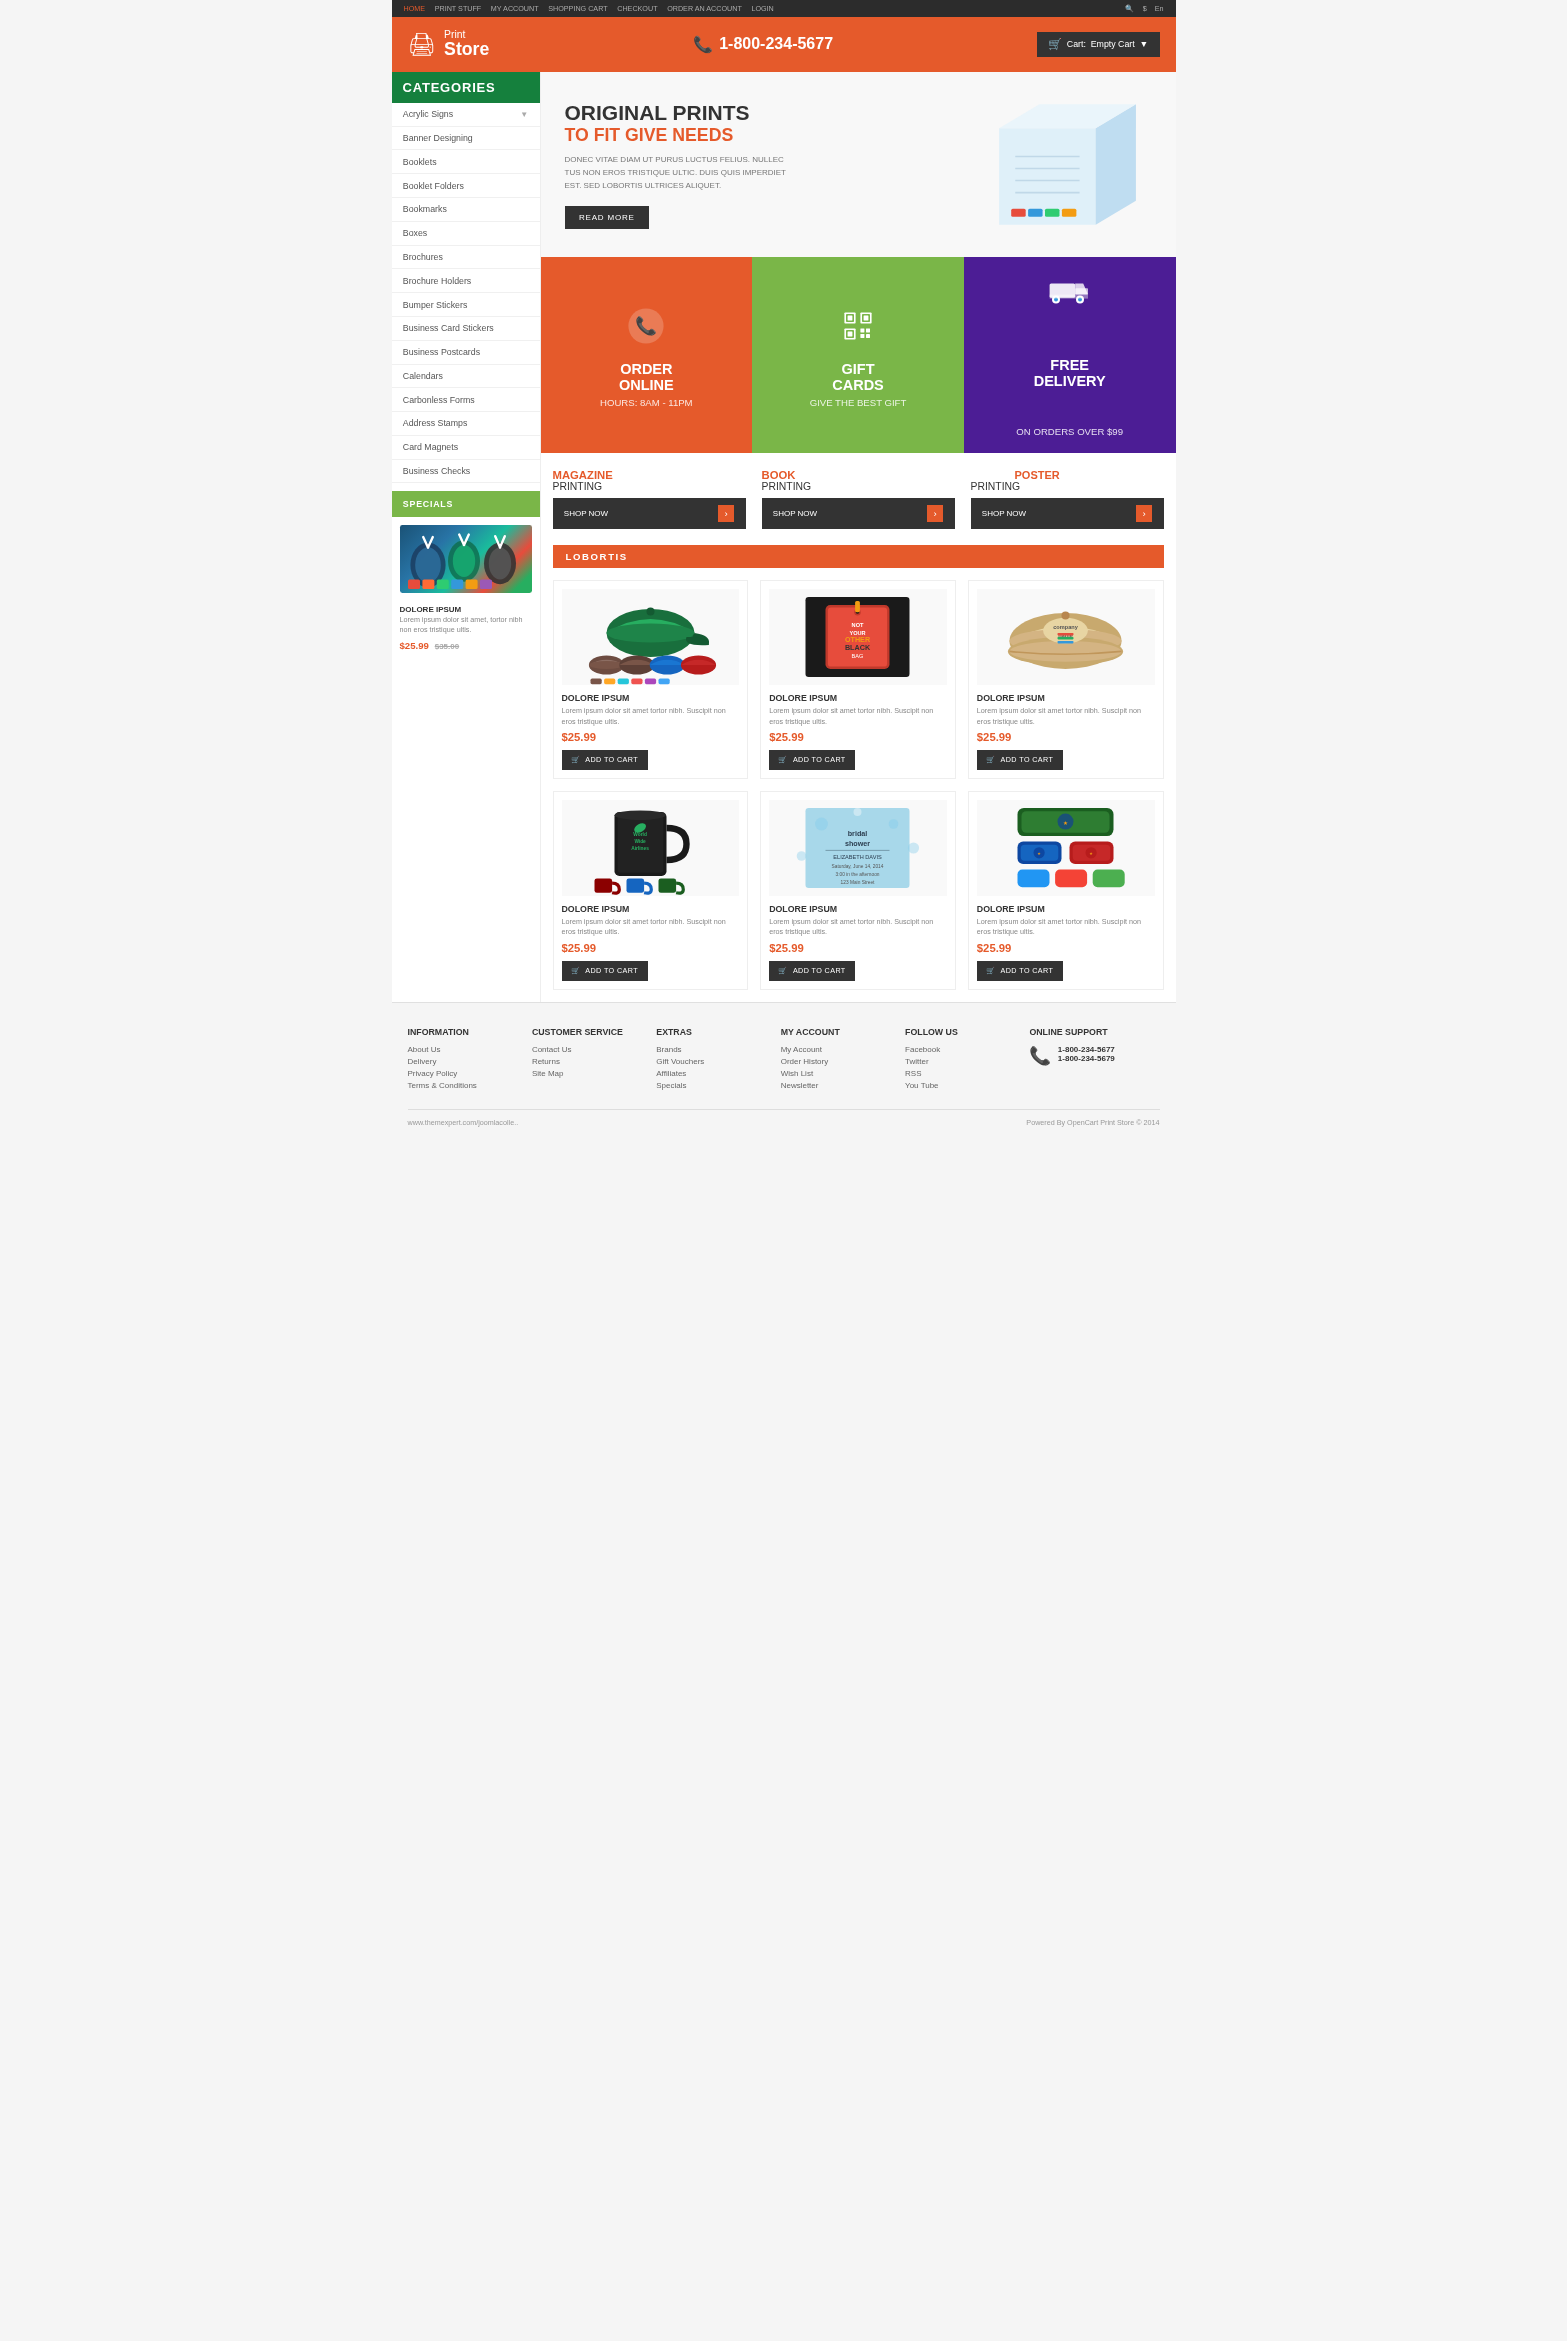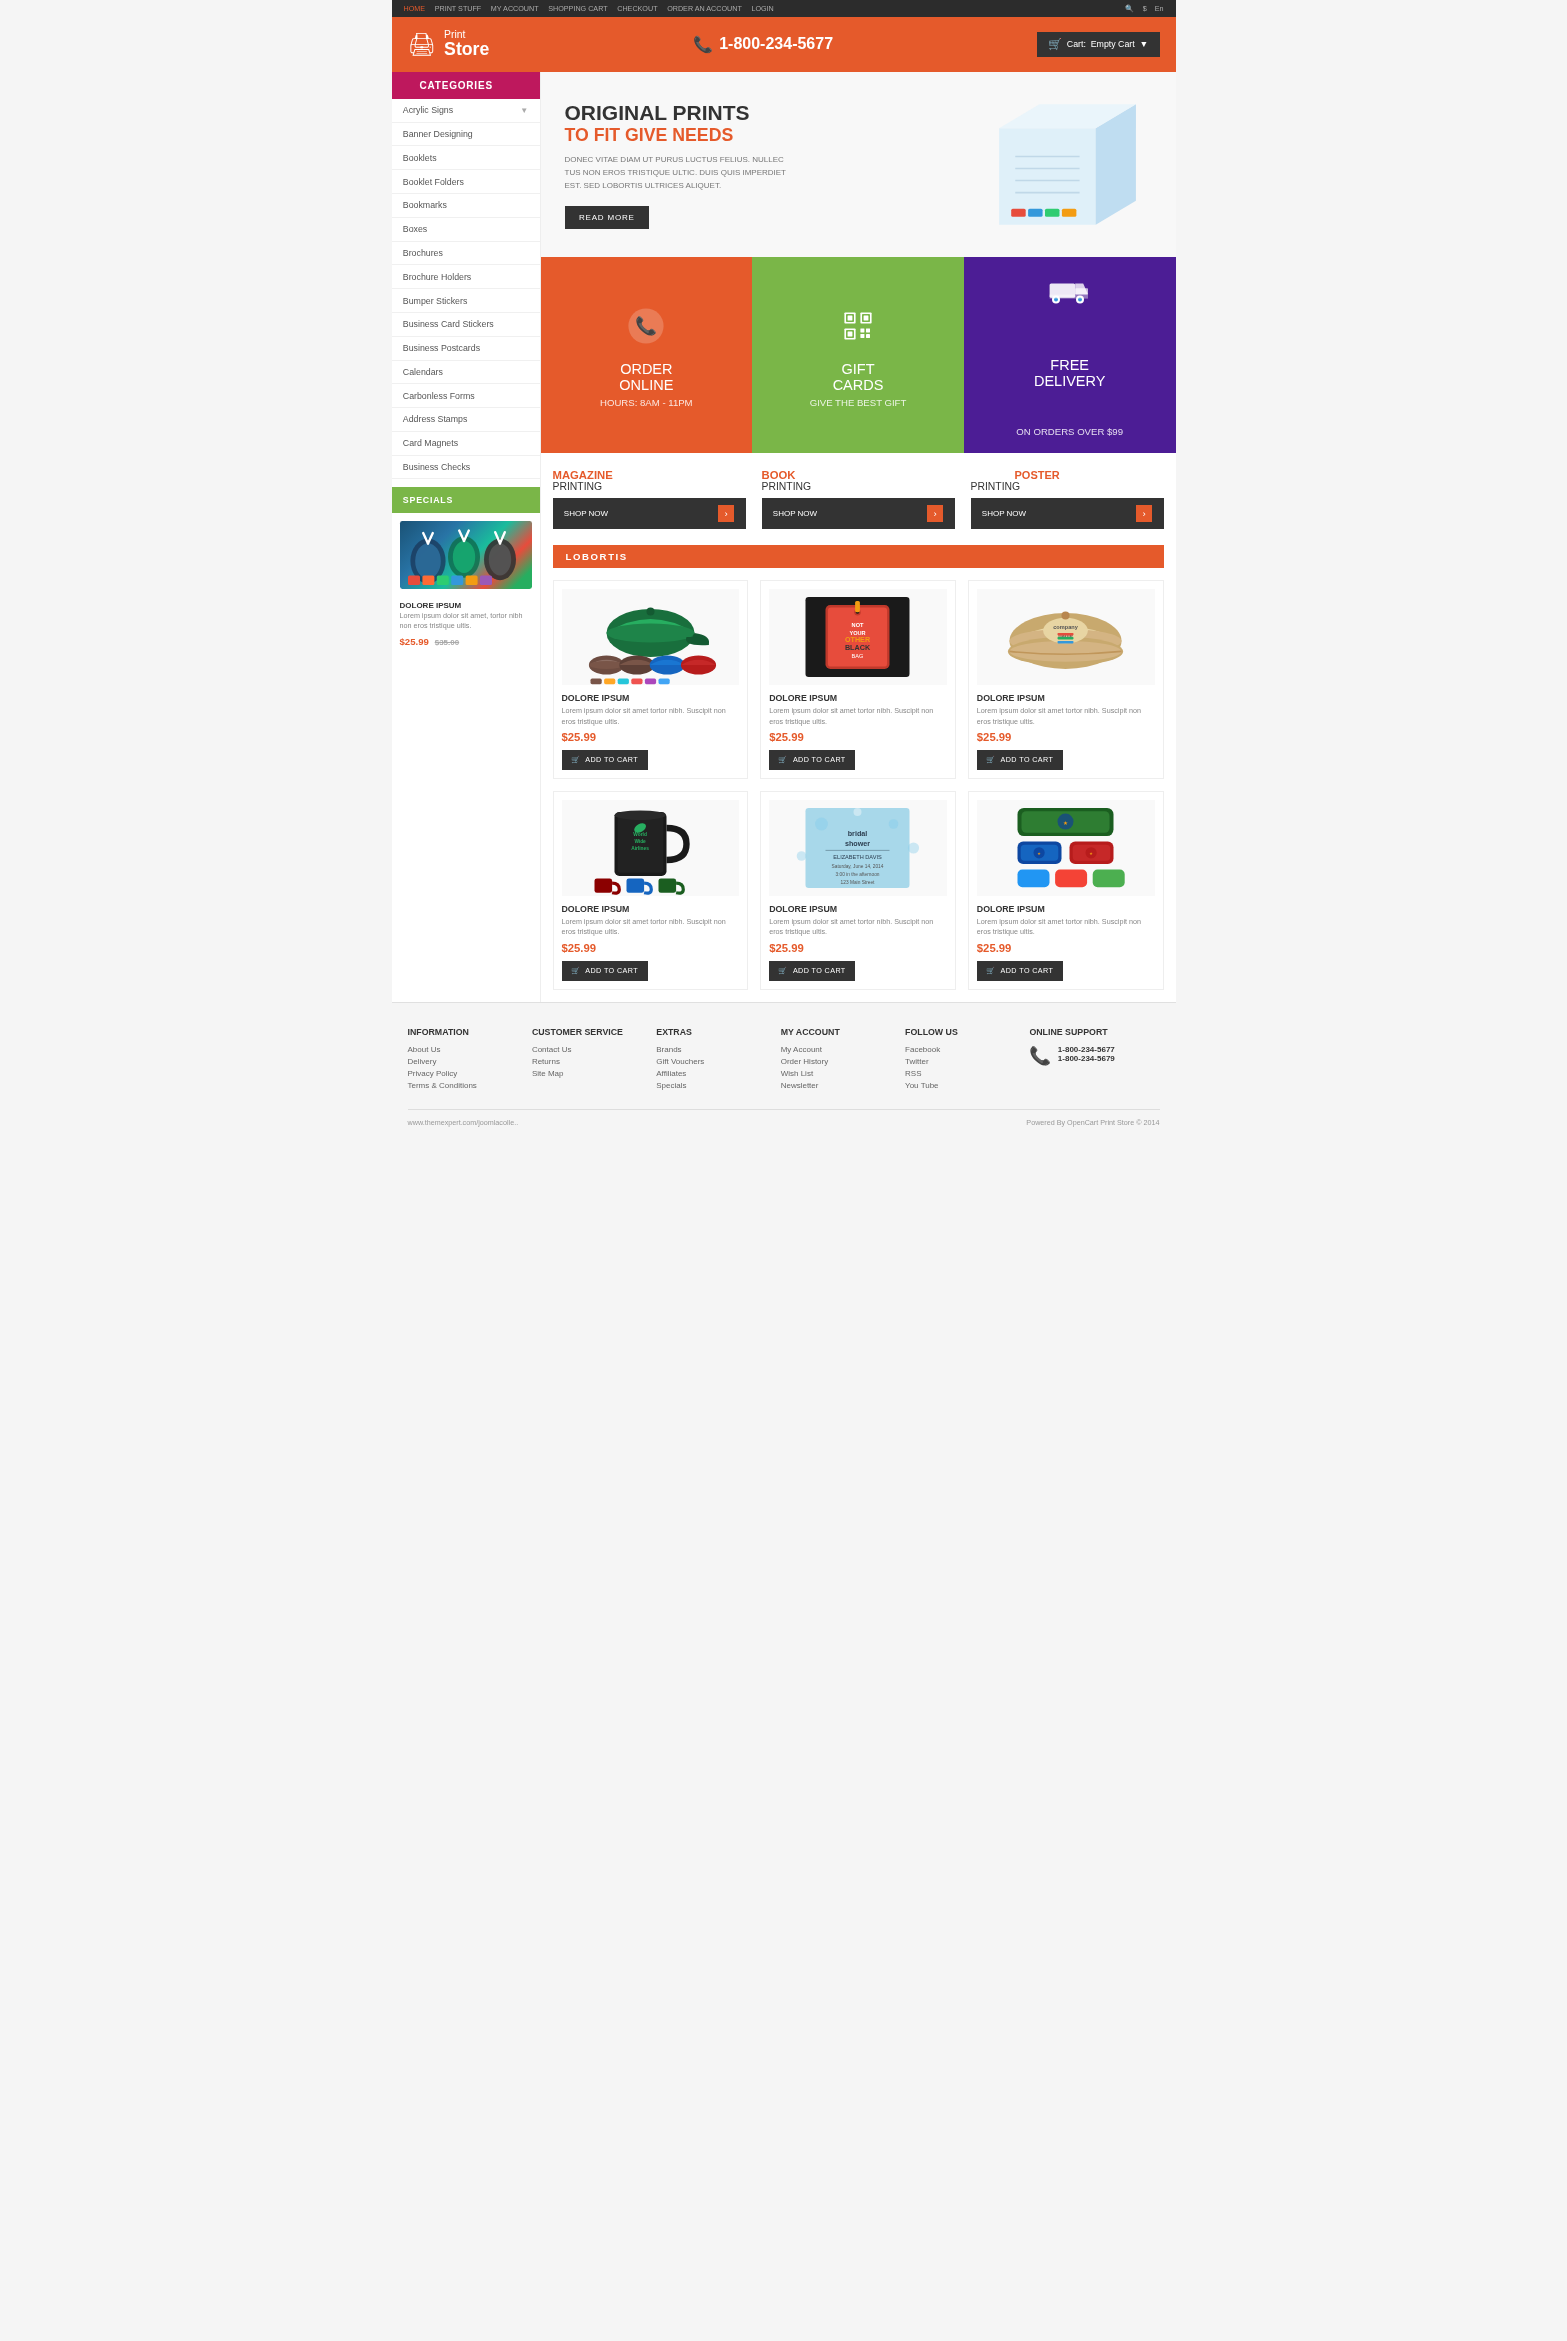--- a/index.html
+++ b/index.html
@@ -58,24 +58,24 @@
     }
 
     
     .sidebar {
       width: 149px;
       min-width: 149px;
       background: #fff;
       border-right: 0.8px solid #eee;
     }
     .sidebar-categories-header {
-      background: #be185d;
+      background: #15803d;
       color: white;
-      padding: 8px 28px;
-      font-size: 10px;
+      padding: 8px 11px;
+      font-size: 13px;
       font-weight: bold;
       letter-spacing: 0.8px;
     }
     .sidebar-item {
       border-bottom: 0.8px solid #f0f0f0;
       padding: 6.4px 11.3px;
       font-size: 8.8px;
       color: #555;
       cursor: pointer;
       display: flex;
@@ -149,21 +149,21 @@
       display: flex;
       flex-direction: column;
       align-items: center;
       justify-content: center;
       text-align: center;
     }
     .feature-box.orange { background: #e55a2b; }
     .feature-box.green { background: #7ab648; }
     .feature-box.blue { background: #4c1d95; gap: 33px; }
     .feature-box-icon { font-size: 32px; color: white; margin-bottom: 8px; }
-    .feature-box-title { font-size: 14.5px; font-weight: normal; color: white; line-height: 1.1; }
+    .feature-box-title { font-size: 14.5px; font-weight: bold; color: white; line-height: 1.1; }
     .feature-box-sub { font-size: 9.6px; color: rgba(255,255,255,0.85); margin-top: 3.2px; }
 
     
     .printing-section {
       display: flex;
       padding: 16px 12px 8px;
       gap: 16px;
     }
     .printing-item { flex: 1; }
     .shop-now-btn {

